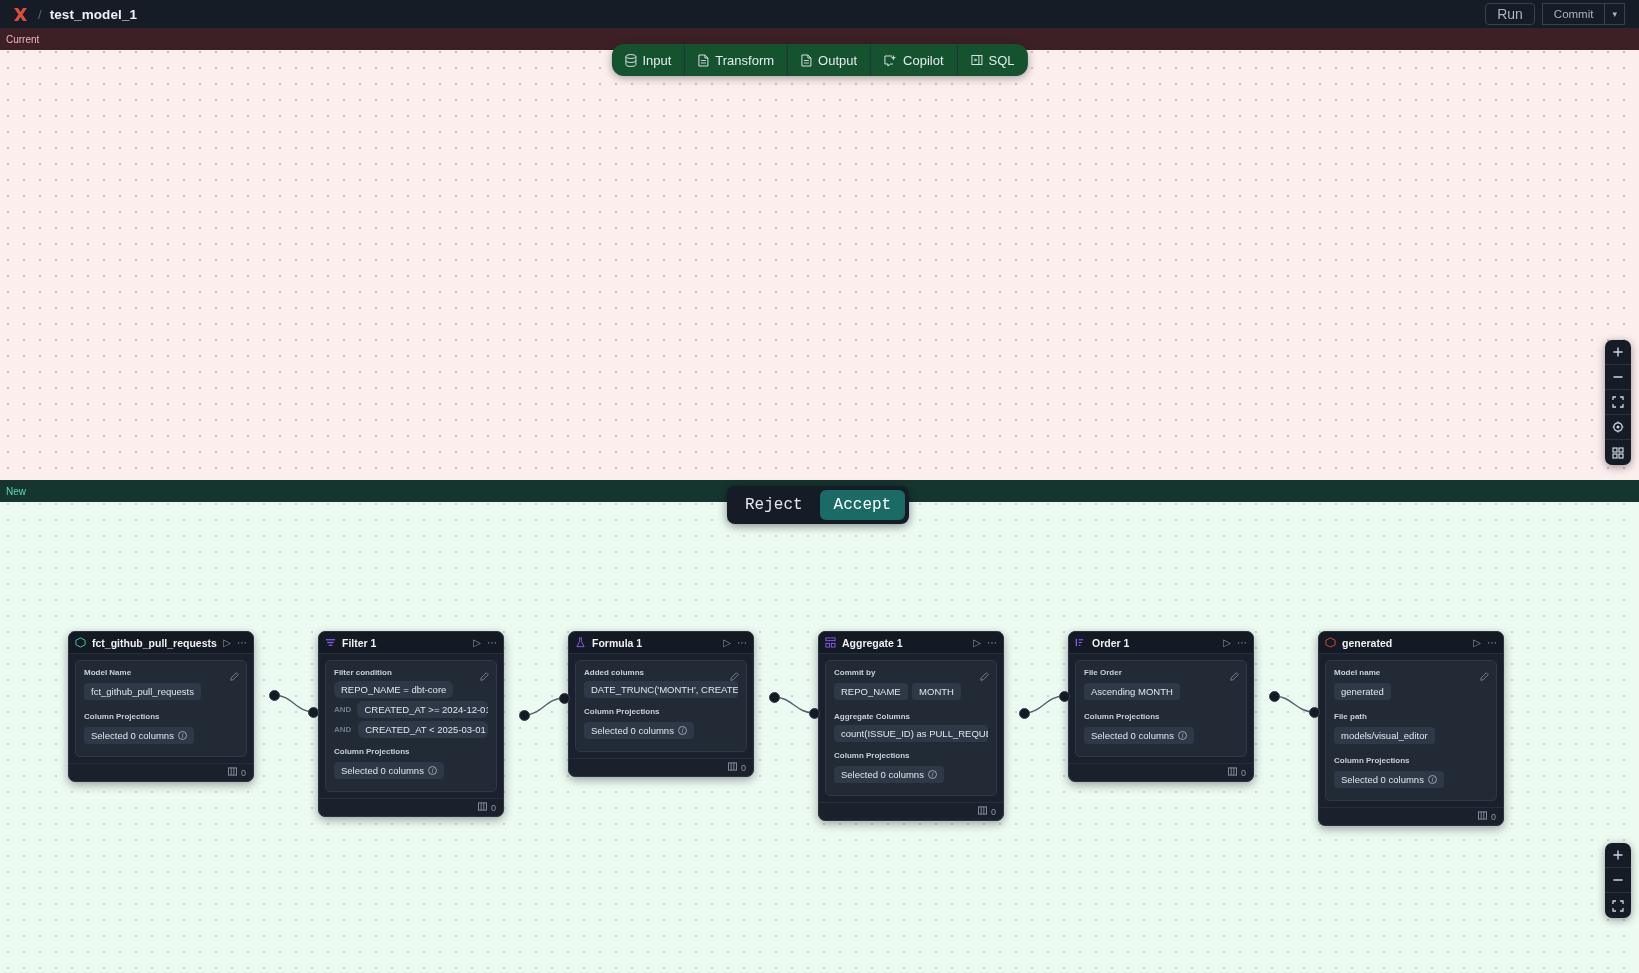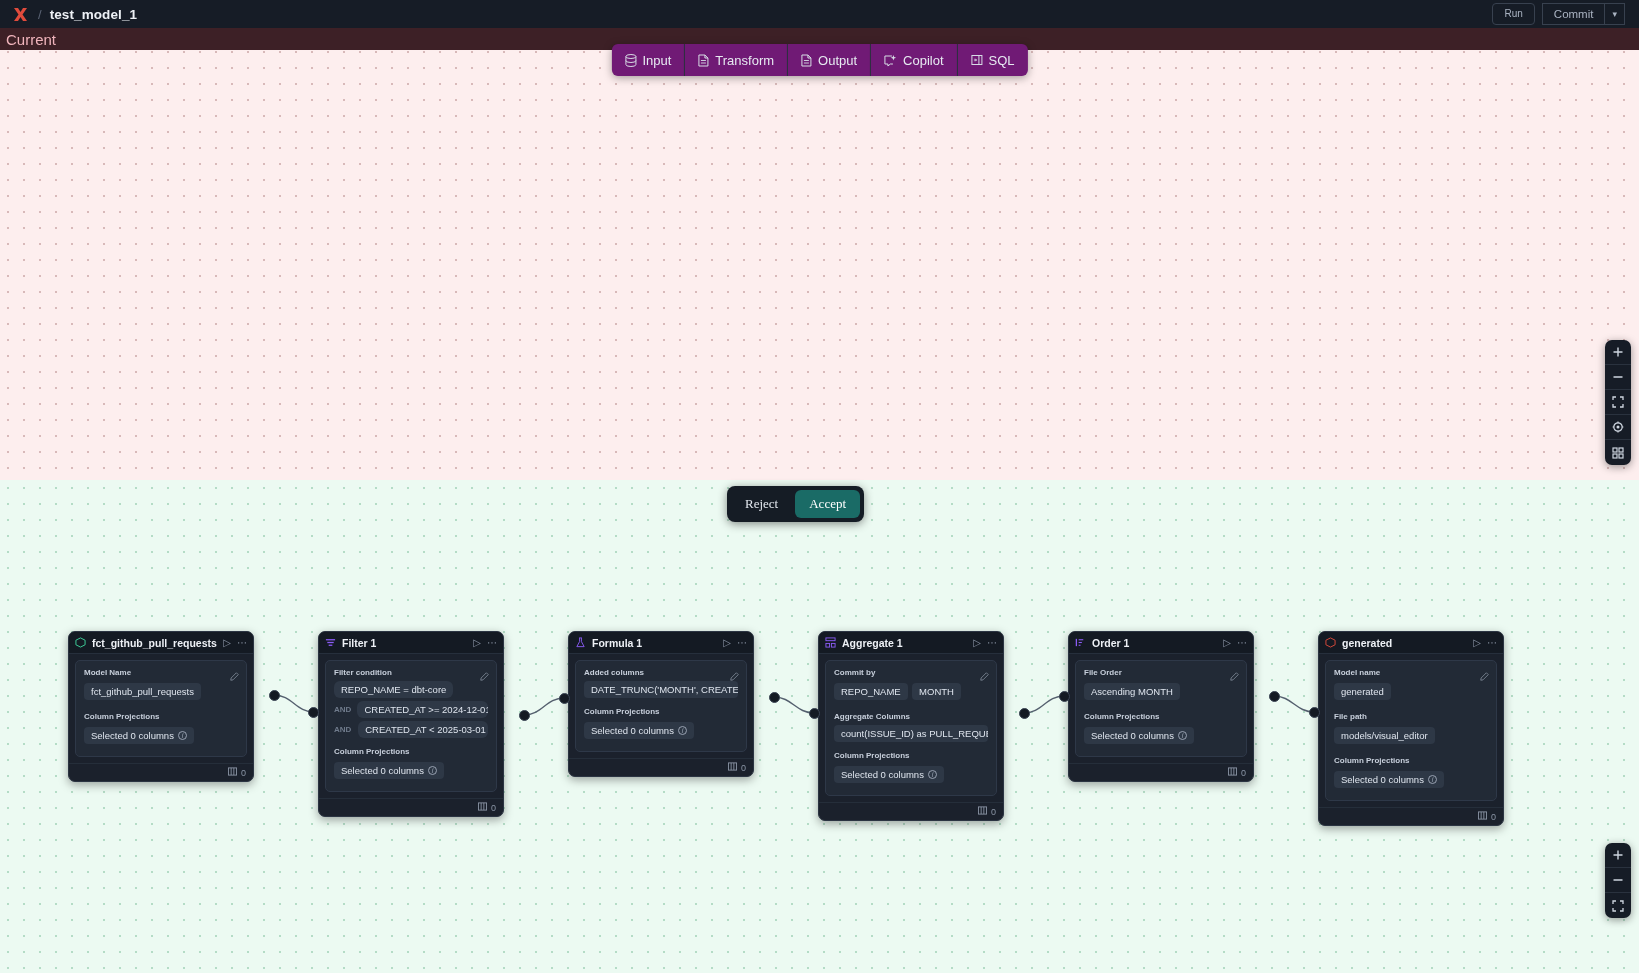--- a/index.html
+++ b/index.html
@@ -16,66 +16,66 @@
     position: absolute; top: 0; left: 0; width: 1639px; height: 28px;
     background: #161c26; display: flex; align-items: center; padding: 0 10px;
     z-index: 60;
   }
   .logo { width: 20px; height: 20px; display: flex; align-items: center; justify-content: center; }
   .crumb-sep { color: #5b6475; font-size: 13px; margin: 0 8px; }
   .crumb-title { color: #eef1f6; font-size: 13.5px; font-weight: bold; letter-spacing: .1px; }
   .tb-right { margin-left: auto; display: flex; align-items: center; gap: 7px; padding-right: 4px; }
   .btn-outline {
     border: 1px solid #38414f; color: #aab3c2; background: transparent;
-    font-size: 10px; border-radius: 4px; padding: 3px 11px; line-height: 14px;
+    font-size: 14px; border-radius: 4px; padding: 3px 11px; line-height: 14px;
     font-family: "Liberation Sans", sans-serif;
   }
   .btn-split { display: flex; border: 1px solid #38414f; border-radius: 0; overflow: hidden; }
   .btn-split > div { color: #aab3c2; font-size: 11.5px; padding: 3px 11px; line-height: 14px; }
   .btn-split .caret { border-left: 1px solid #38414f; padding: 3px 7px; font-size: 9px; }
 
   
   .pane { position: absolute; left: 0; width: 1639px; overflow: hidden; }
   .pane-current { top: 28px; height: 452px; background: #fdeeee;
     background-image: radial-gradient(#d8b9b9 1px, transparent 1px);
     background-size: 16px 16px; }
   .pane-new { top: 480px; height: 493px; background: #ecfaf2;
     background-image: radial-gradient(#b4dcc6 1px, transparent 1px);
     background-size: 16px 16px; }
 
   .pane-label {
     position: absolute; left: 0; top: 0; height: 22px; width: 100%;
-    display: flex; align-items: center; padding-left: 6px; font-size: 15px; z-index: 5;
+    display: flex; align-items: center; padding-left: 6px; font-size: 10px; z-index: 5;
   }
   .label-current { background: #3d2026; color: #f0b4bc; }
   .label-new { background: #14362f; color: #63d7ae; }
 
   
   .toolbar {
     position: absolute; top: 44px; left: 50%; transform: translateX(-50%);
-    height: 32px; background: #701a75; border-radius: 6px;
+    height: 32px; background: #14532d; border-radius: 12px;
     display: flex; align-items: stretch; z-index: 50;
     box-shadow: 0 2px 8px rgba(0,0,0,.35);
   }
   .tb-item {
     display: flex; align-items: center; gap: 6px; padding: 0 13px;
     color: #e6eaf1; font-size: 13px; border-right: 1px solid #29313d;
   }
   .tb-item:last-child { border-right: none; }
   .tb-item svg { display: block; }
 
   
   .decision {
     position: absolute; top: 486px; left: 727px; z-index: 55;
     background: #151c25; border-radius: 8px; padding: 4px;
     display: flex; gap: 3px; box-shadow: 0 2px 10px rgba(0,0,0,.45);
   }
   .decision button {
-    border: none; font-size: 13px; border-radius: 6px; padding: 6px 14px;
-    font-family: Liberation Serif, serif; cursor: pointer;
+    border: none; font-size: 16px; border-radius: 6px; padding: 6px 14px;
+    font-family: Liberation Mono, monospace; cursor: pointer;
   }
   .btn-reject { background: transparent; color: #e3e8ef; }
   .btn-accept { background: #1a6b66; color: #ffffff; }
 
   
   .zoomstack {
     position: absolute; width: 26px; background: #161c26; border-radius: 7px;
     display: flex; flex-direction: column; z-index: 40; overflow: hidden;
     box-shadow: 0 2px 8px rgba(0,0,0,.4);
   }
@@ -149,20 +149,21 @@
         <div class="caret">▾</div>
       </div>
     </div>
   </div>
 
   <div class="pane pane-current">
     <div class="pane-label label-current">Current</div>
   </div>
 
   <div class="pane pane-new">
+    <div class="pane-label label-new">New</div>
 
     <svg class="edges">
       <path d="M274,215 C292,215 296,232 314,232" stroke="#55606f" stroke-width="1.4" fill="none"></path>
       <path d="M524,235 C542,235 546,218 564,218" stroke="#55606f" stroke-width="1.4" fill="none"></path>
       <path d="M774,217 C792,217 796,233 814,233" stroke="#55606f" stroke-width="1.4" fill="none"></path>
       <path d="M1024,233 C1042,233 1046,216 1064,216" stroke="#55606f" stroke-width="1.4" fill="none"></path>
       <path d="M1274,216 C1292,216 1296,232 1314,232" stroke="#55606f" stroke-width="1.4" fill="none"></path>
     </svg>
 
     <div class="port" style="left:269px;top:210px;background:#141a23;"></div>

